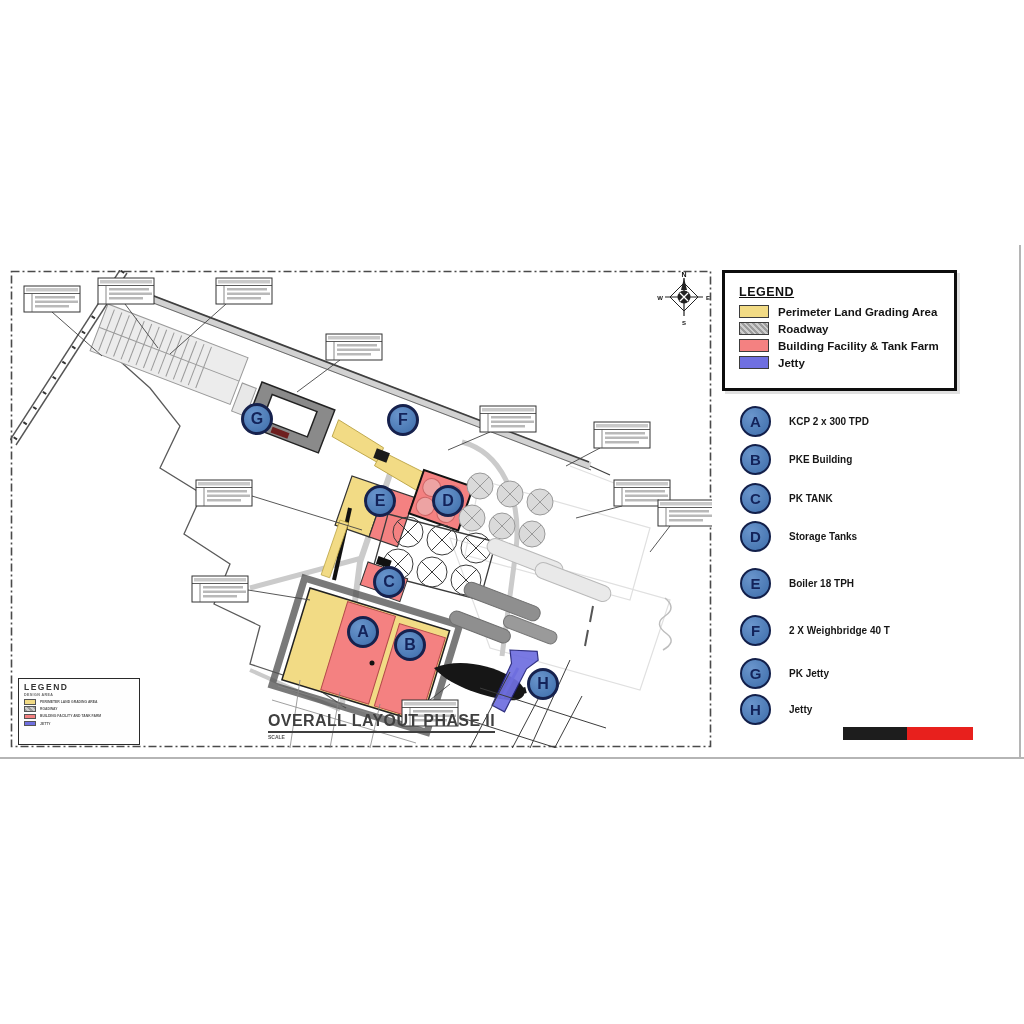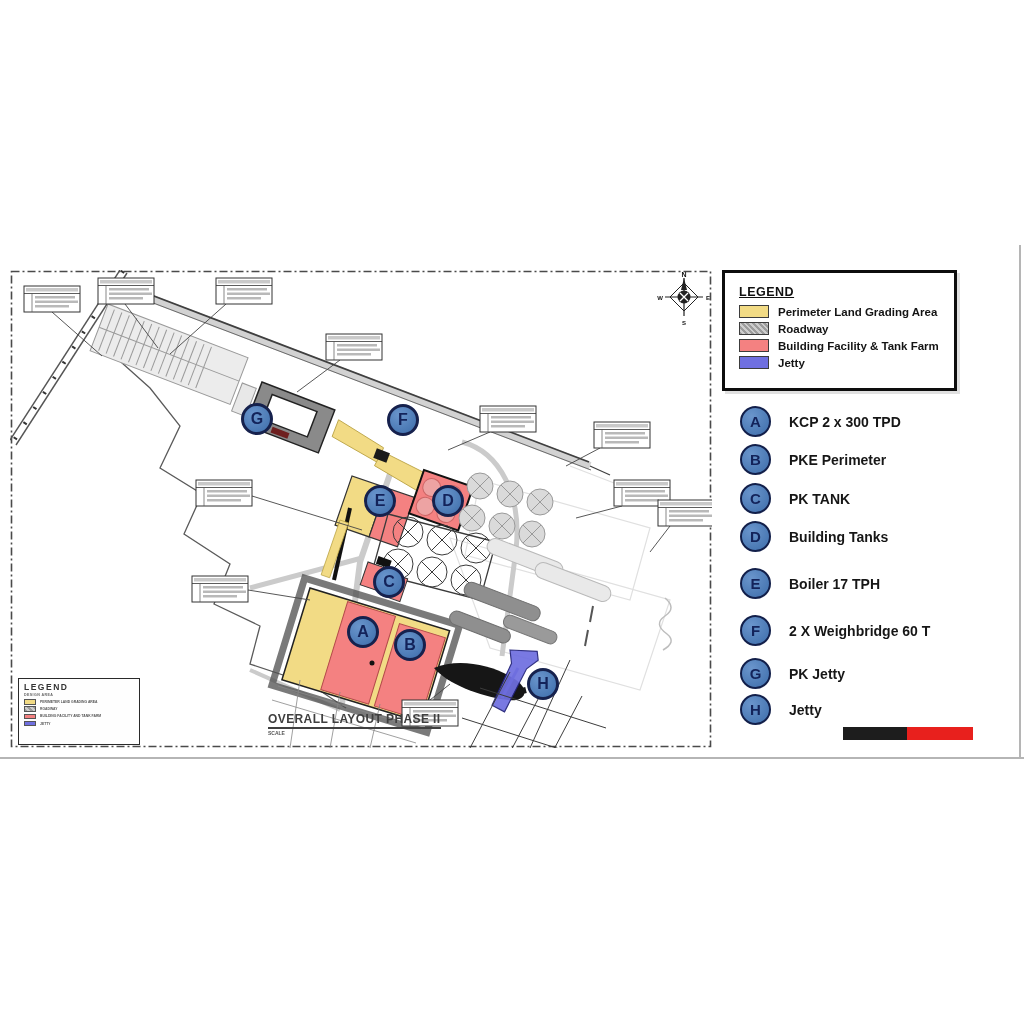--- a/index.html
+++ b/index.html
@@ -26,28 +26,28 @@
   .sw-red{background:#f48181;}
   .sw-blue{background:#6f6fe0;}
   .legend-label{font-weight:bold;font-size:11.5px;color:#141414;white-space:nowrap;}
   
   .key-row{position:absolute;left:740px;display:flex;align-items:center;gap:18px;}
   .key-circle{width:31px;height:31px;border-radius:50%;flex:none;
               background:radial-gradient(circle at 35% 30%, #6a95cc, #3d6daa);
               border:2.6px solid #121f4a;box-sizing:border-box;
               display:flex;align-items:center;justify-content:center;
               font-weight:bold;font-size:15px;color:#13235a;}
-  .key-label{font-weight:bold;font-size:14px;color:#161616;white-space:nowrap;}
+  .key-label{font-weight:bold;font-size:10px;color:#161616;white-space:nowrap;}
   
   .scalebar{position:absolute;left:843px;top:727px;display:flex;}
   .scalebar .seg1{width:64px;height:13px;background:#1d1d1d;}
   .scalebar .seg2{width:66px;height:13px;background:#e8201d;}
   
   .plan-title{position:absolute;left:268px;top:712px;color:#3f3f3f;}
-  .plan-title .t{font-weight:bold;font-size:12px;letter-spacing:.4px;
+  .plan-title .t{font-weight:bold;font-size:16px;letter-spacing:.4px;
                  border-bottom:2px solid #3f3f3f;padding-bottom:1px;}
   .plan-title .s{font-size:5px;color:#555;margin-top:1px;font-weight:bold;}
   
   .mini-legend{position:absolute;left:18px;top:678px;width:122px;height:67px;
                background:#fefefe;border:1.6px solid #2a2a2a;box-sizing:border-box;
                padding:3px 5px;}
   .mini-title{font-size:8.5px;font-weight:bold;letter-spacing:1.5px;color:#333;}
   .mini-sub{font-size:3.6px;color:#666;margin:1px 0 2px 0;font-weight:bold;letter-spacing:.4px;}
   .mini-row{display:flex;align-items:center;gap:4px;margin-bottom:1.8px;}
   .mini-swatch{width:12px;height:5.5px;border:.8px solid #555;box-sizing:border-box;flex:none;}
@@ -322,37 +322,37 @@
       <span class="legend-label">Jetty</span>
     </div>
   </div>
 
   <div class="key-row" style="top:406px;">
     <span class="key-circle">A</span>
     <span class="key-label">KCP 2 x 300 TPD</span>
   </div>
   <div class="key-row" style="top:444px;">
     <span class="key-circle">B</span>
-    <span class="key-label">PKE Perimeter</span>
+    <span class="key-label">PKE Building</span>
   </div>
   <div class="key-row" style="top:483px;">
     <span class="key-circle">C</span>
     <span class="key-label">PK TANK</span>
   </div>
   <div class="key-row" style="top:521px;">
     <span class="key-circle">D</span>
-    <span class="key-label">Building Tanks</span>
+    <span class="key-label">Storage Tanks</span>
   </div>
   <div class="key-row" style="top:568px;">
     <span class="key-circle">E</span>
-    <span class="key-label">Boiler 17 TPH</span>
+    <span class="key-label">Boiler 18 TPH</span>
   </div>
   <div class="key-row" style="top:615px;">
     <span class="key-circle">F</span>
-    <span class="key-label">2 X Weighbridge 60 T</span>
+    <span class="key-label">2 X Weighbridge 40 T</span>
   </div>
   <div class="key-row" style="top:658px;">
     <span class="key-circle">G</span>
     <span class="key-label">PK Jetty</span>
   </div>
   <div class="key-row" style="top:694px;">
     <span class="key-circle">H</span>
     <span class="key-label">Jetty</span>
   </div>
 

